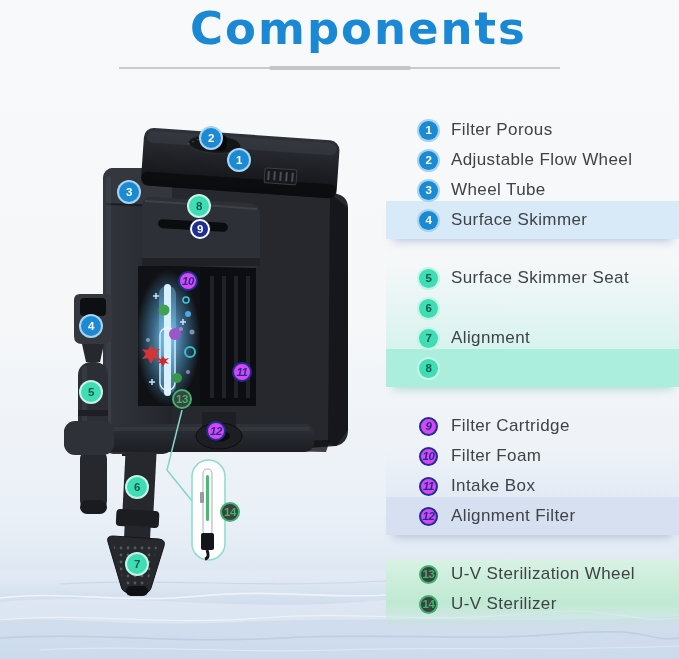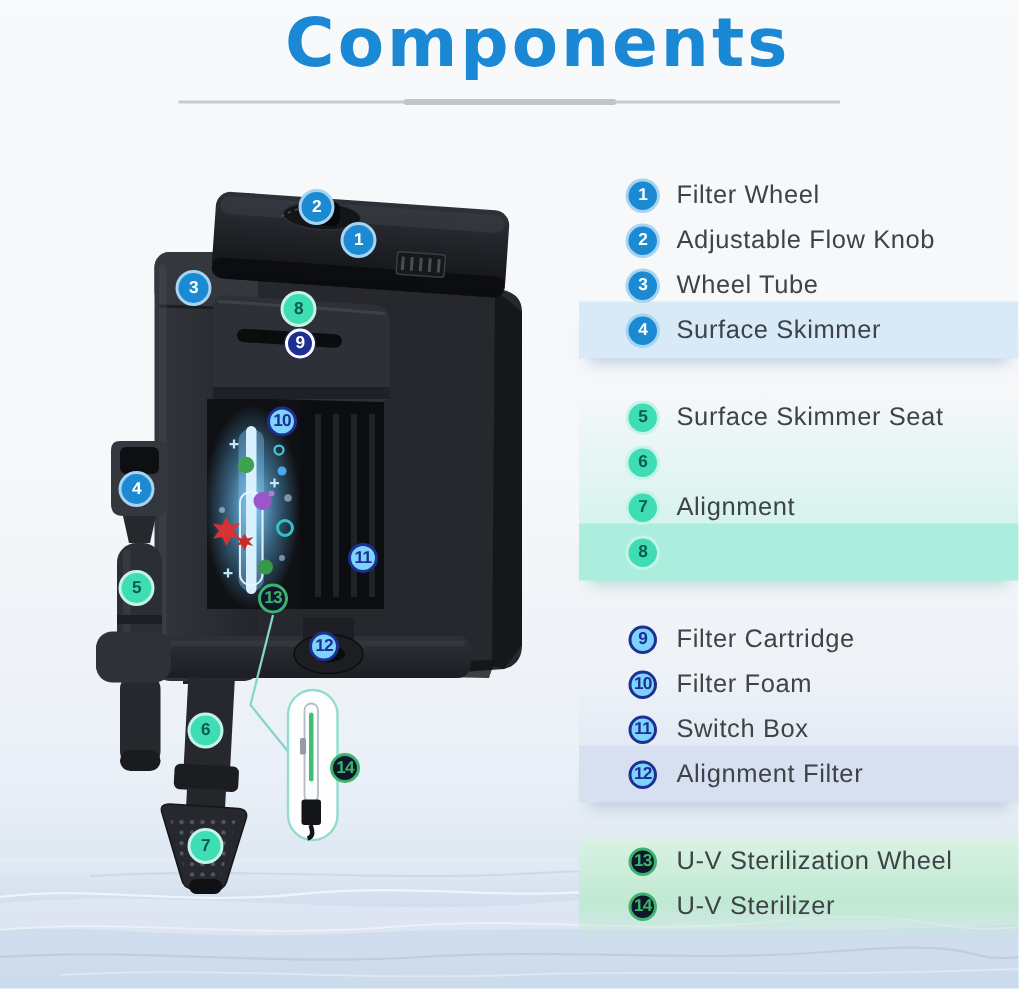--- a/index.html
+++ b/index.html
@@ -32,23 +32,23 @@
   .group-1 .row.hl::before { background:var(--band-blue); box-shadow:0 9px 10px -7px rgba(120,150,185,.5); }
   .group-2 { background:linear-gradient(180deg, rgba(172,238,222,0) 0%, rgba(172,238,222,.5) 88%, rgba(172,238,222,.5) 100%); }
   .group-2 .row.hl::before { background:var(--band-teal); box-shadow:0 9px 10px -7px rgba(90,180,160,.45); }
   .group-3 { background:linear-gradient(180deg, rgba(214,224,241,0) 35%, rgba(214,224,241,.65) 100%); }
   .group-3 .row.hl::before { background:var(--band-gray); box-shadow:0 9px 10px -7px rgba(120,140,180,.45); }
   .group-4 { background:linear-gradient(180deg, var(--band-green-top) 0%, var(--band-green-bottom) 62%, rgba(191,233,210,0) 100%);
     padding-bottom:10px; border-bottom-left-radius:12px; }
   
   .s-blue  { background:var(--circle-blue); color:#fff; box-shadow:0 0 0 2px var(--circle-blue-ring); }
   .s-green { background:var(--circle-green); color:var(--circle-green-num); box-shadow:0 0 0 2px var(--circle-green-ring); }
-  .s-navy  { background:#7dd3fc; color:var(--circle-navy); border:2px solid var(--circle-navy); }
+  .s-navy  { background:#d946ef; color:var(--circle-navy); border:2px solid var(--circle-navy);font-style:italic; }
   .s-navyfill { background:var(--circle-navy); color:#fff; border:2px solid #fff; box-shadow:0 0 0 1px rgba(29,47,147,.4); }
-  .s-greeno { background:#0f172a; color:var(--circle-green2); border:2px solid var(--circle-green2); }
+  .s-greeno { background:#404040; color:var(--circle-green2); border:2px solid var(--circle-green2); }
   
   .callout { position:absolute; transform:translate(-50%,-50%); width:20px; height:20px;
     border-radius:50%; display:flex; align-items:center; justify-content:center;
     font-size:11.5px; font-weight:bold; letter-spacing:-0.5px; z-index:5; box-sizing:border-box; }
   
   .water { position:absolute; left:0; top:572px; width:679px; height:87px; z-index:0;
     background:linear-gradient(180deg,#e3ebf5 0%,#d2deee 35%,var(--water) 100%); }
   .water svg { display:block; }
   .device-svg { position:absolute; left:0; top:0; z-index:1; pointer-events:none; }
 </style>
@@ -241,25 +241,25 @@
     <div class="callout s-navy" style="left: 242px; top: 372px;">11</div>
     <div class="callout s-navy" style="left: 216px; top: 431px;">12</div>
     <div class="callout s-greeno" style="left: 182px; top: 399px;">13</div>
     <div class="callout s-greeno" style="left: 230px; top: 512px;">14</div>
   </div>
 
 <div class="legend" id="legend">
     <div class="group group-1">
       <div class="row">
     <span class="num s-blue">1</span>
-    <span class="lbl">Filter Wheel</span>
+    <span class="lbl">Filter Porous</span>
   </div>
       <div class="row">
     <span class="num s-blue">2</span>
-    <span class="lbl">Adjustable Flow Knob</span>
+    <span class="lbl">Adjustable Flow Wheel</span>
   </div>
       <div class="row">
     <span class="num s-blue">3</span>
     <span class="lbl">Wheel Tube</span>
   </div>
       <div class="row hl">
     <span class="num s-blue">4</span>
     <span class="lbl">Surface Skimmer</span>
   </div>
     </div>
@@ -283,21 +283,21 @@
       <div class="row">
     <span class="num s-navy">9</span>
     <span class="lbl">Filter Cartridge</span>
   </div>
       <div class="row">
     <span class="num s-navy">10</span>
     <span class="lbl">Filter Foam</span>
   </div>
       <div class="row">
     <span class="num s-navy">11</span>
-    <span class="lbl">Switch Box</span>
+    <span class="lbl">Intake Box</span>
   </div>
       <div class="row hl">
     <span class="num s-navy">12</span>
     <span class="lbl">Alignment Filter</span>
   </div>
     </div>
     <div class="group group-4">
       <div class="row">
     <span class="num s-greeno">13</span>
     <span class="lbl">U-V Sterilization Wheel</span>

